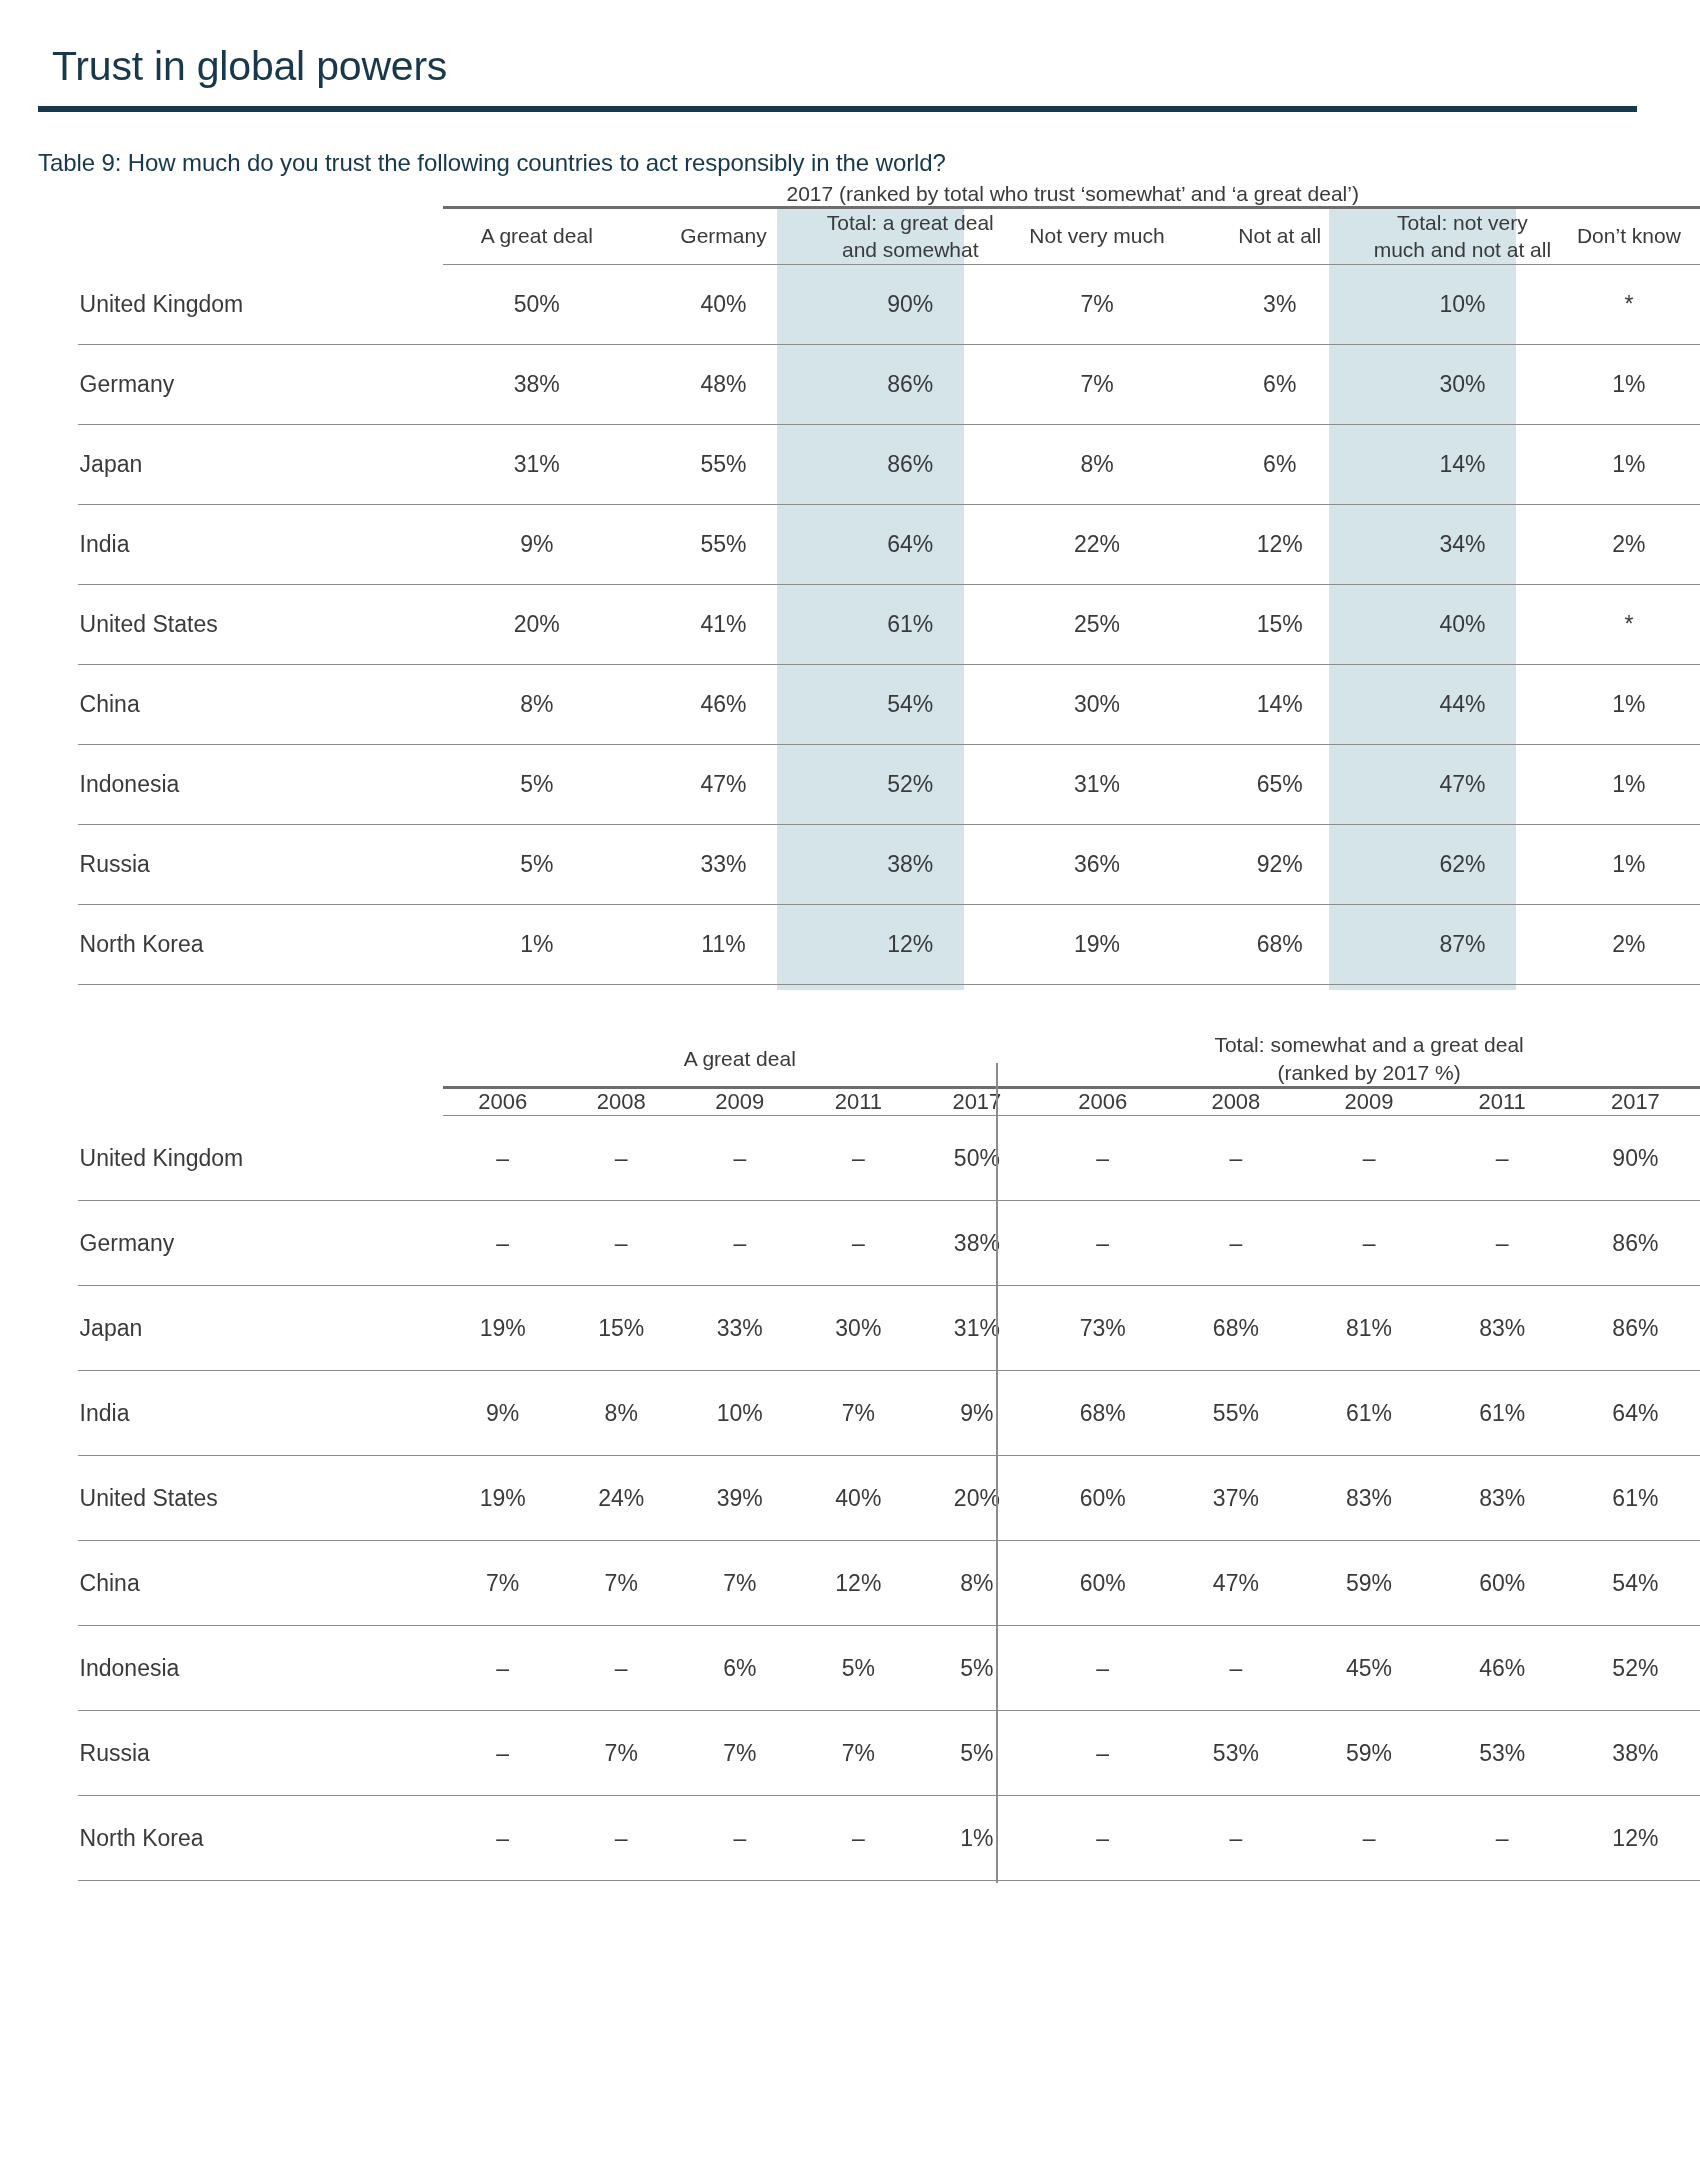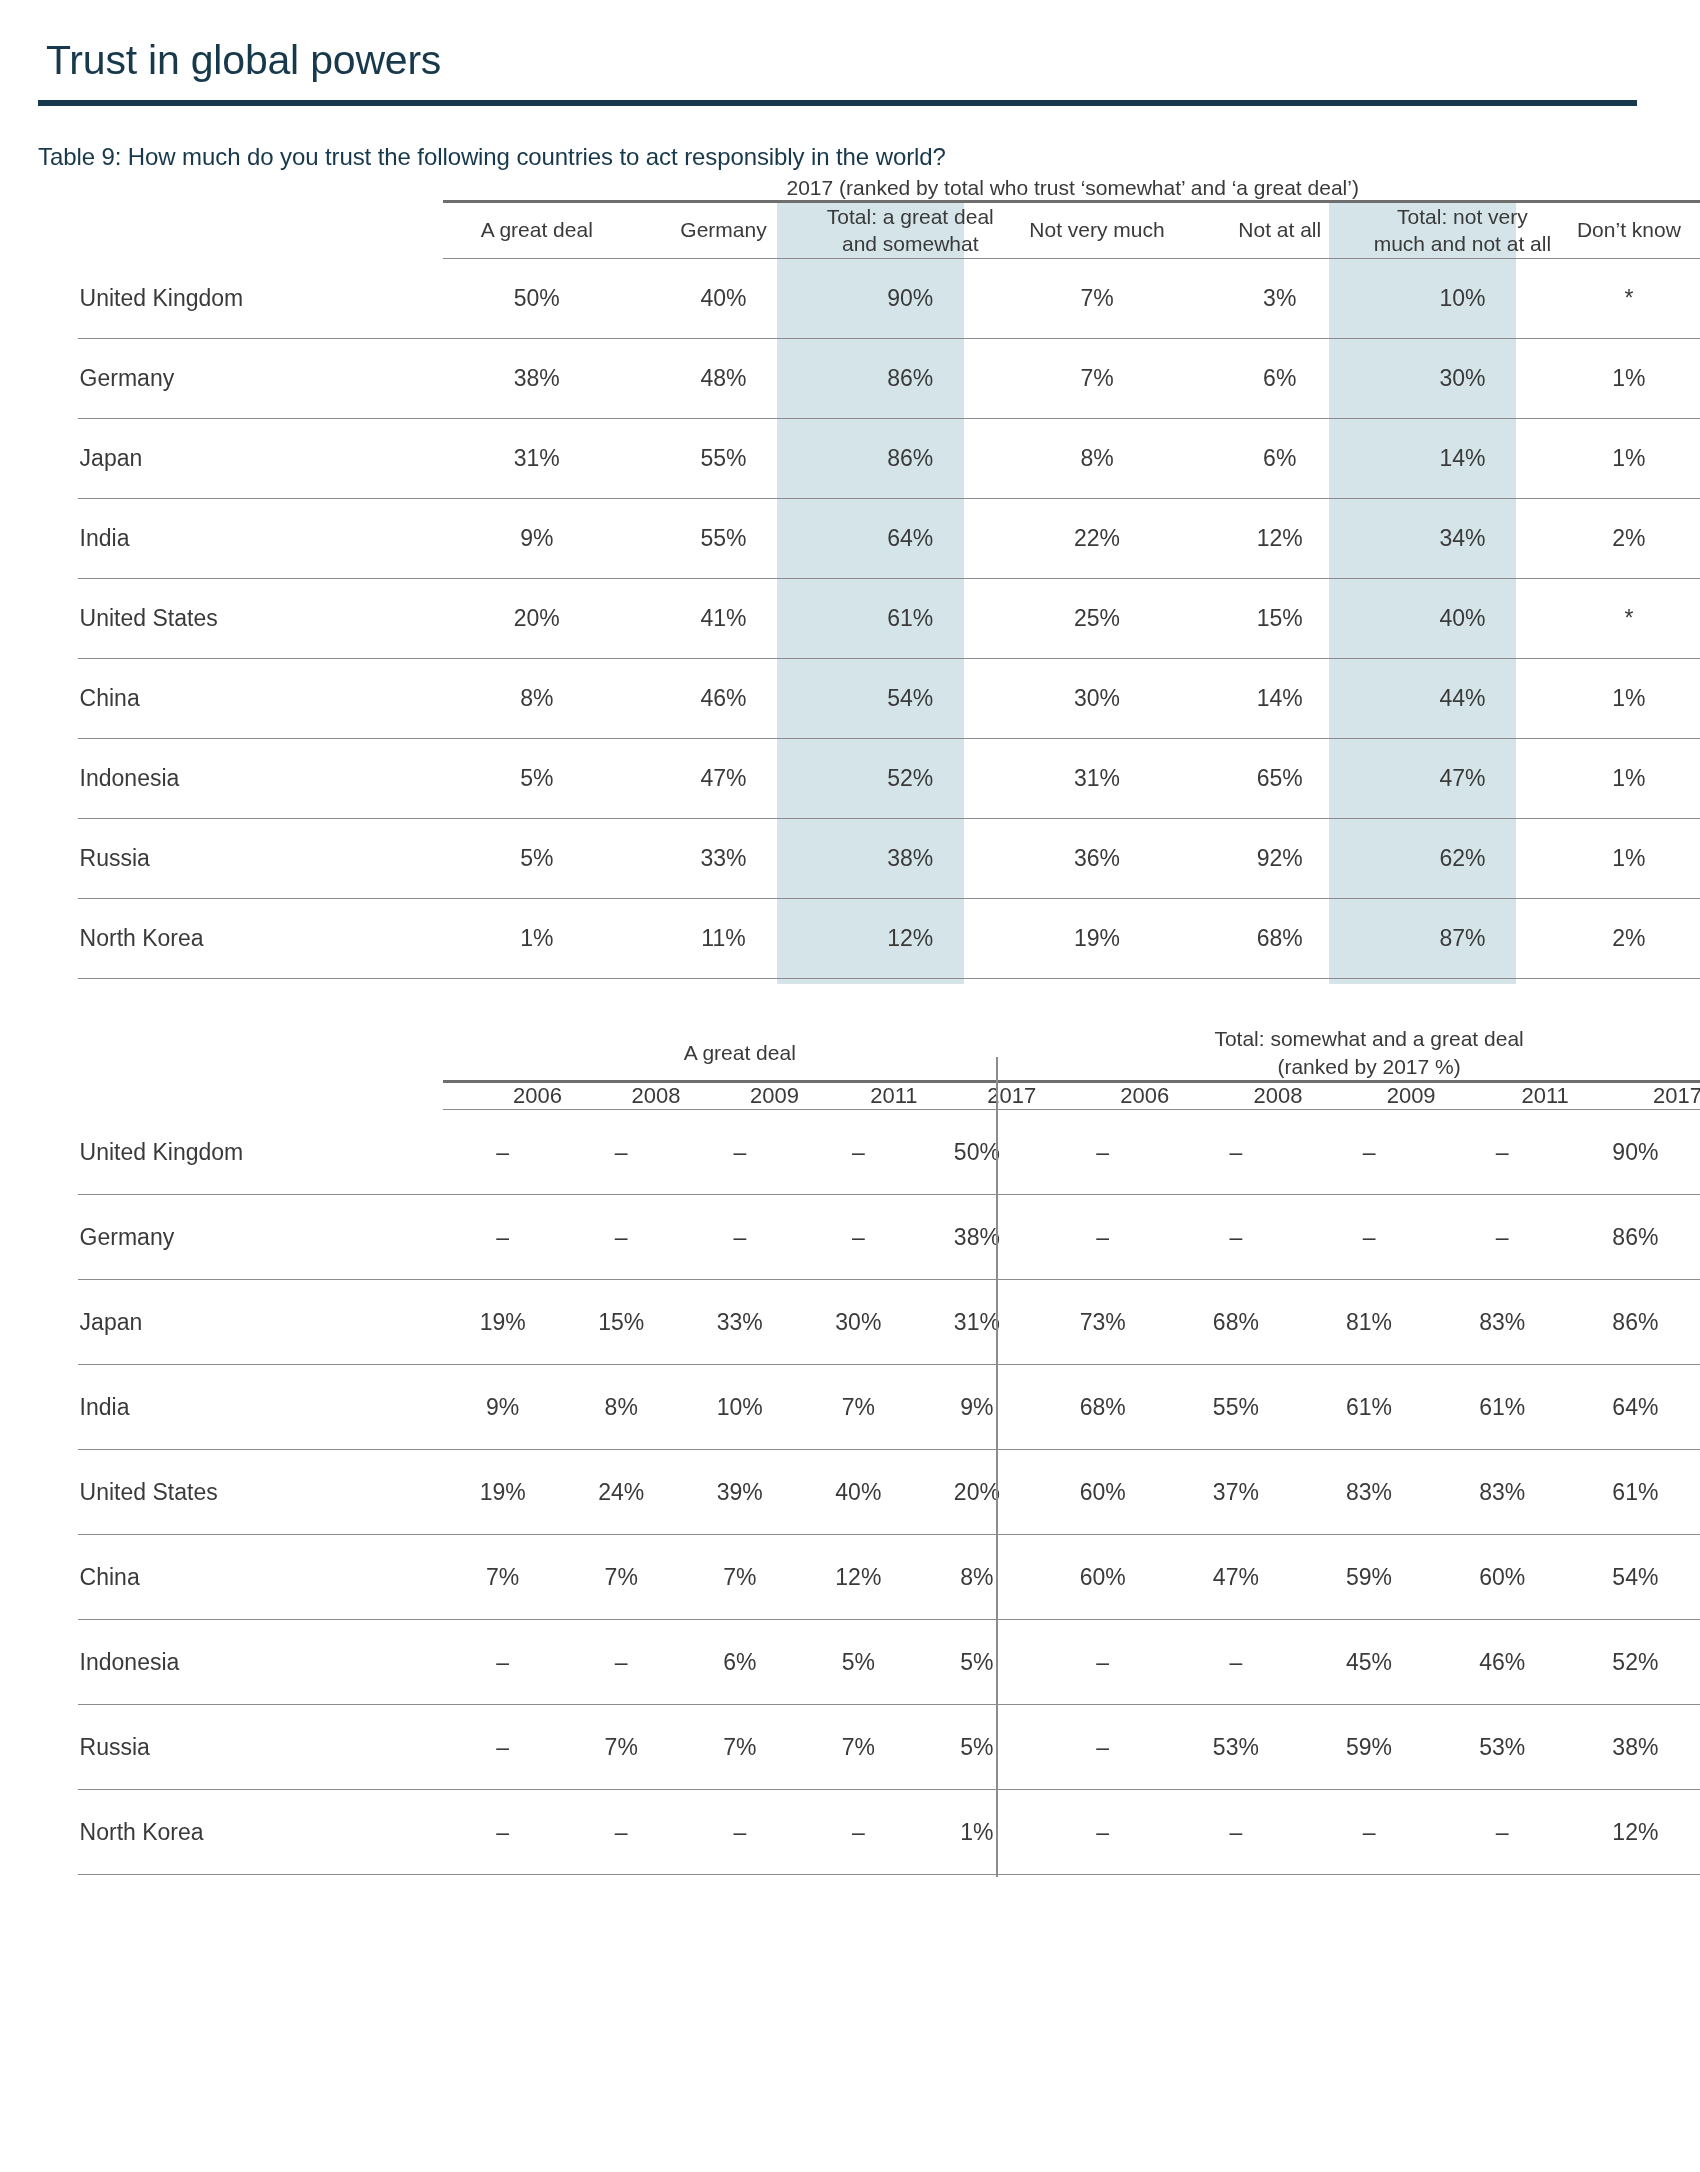--- a/index.html
+++ b/index.html
@@ -19,21 +19,21 @@
   
   .page-header {
     padding: 30px 63px 0 38px;
   }
   .page-title {
     font-size: 41px;
     font-weight: 400;
     color: #17394b;
     letter-spacing: -0.2px;
     line-height: 1.1;
-    margin: 8px;
+    margin: 14px;
   }
   .title-rule {
     height: 5.5px;
     background: #17394b;
     margin-top: 17.3px;
     width: 100%;
   }
   .table-caption {
     font-size: 24px;
     font-weight: 400;
@@ -120,21 +120,21 @@
     text-align: center;
     line-height: 1.32;
     padding: 27px 0 20.5px 0;
     vertical-align: bottom;
   }
 
   .t2-years th {
     font-size: 22px;
     font-weight: 400;
     color: #3a3a3a;
-    text-align: right;
+    text-align: center;
     padding: 12.6px 0 17.3px 0;
     border-top: 3.2px solid #6e6e6e;
     border-bottom: 1.6px solid #8c8c8c;
   }
   .t2-years th.corner {
     border-top: none;
     border-bottom: none;
   }
 
   .t2-body td {

